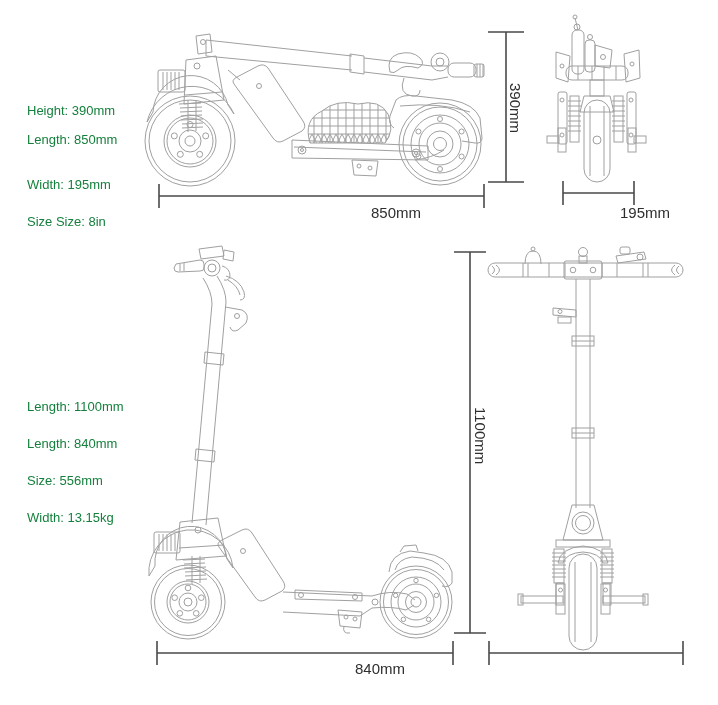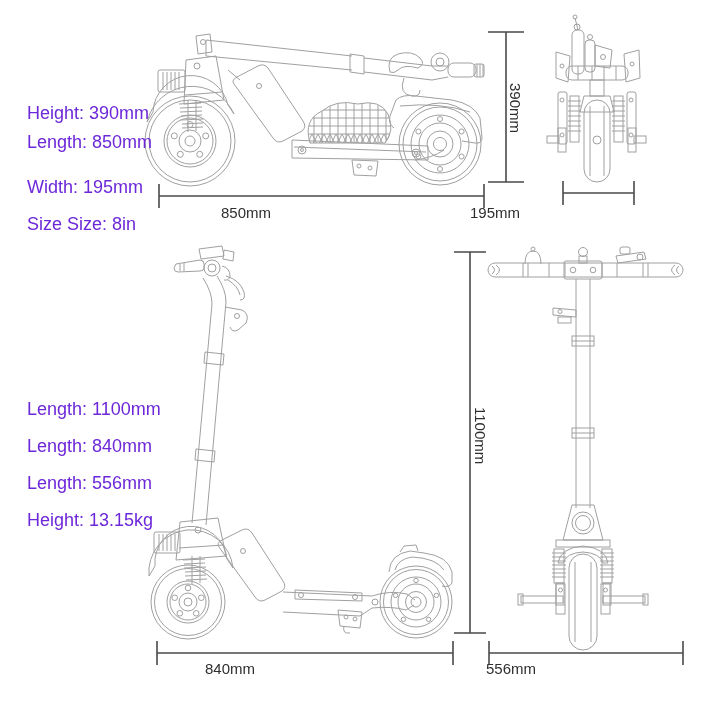--- a/index.html
+++ b/index.html
@@ -7,29 +7,29 @@
     position:relative;
     width:718px;height:705px;
     background:#ffffff;
     font-family:"Liberation Sans", sans-serif;
     overflow:hidden;
   }
   .canvas svg{position:absolute;left:0;top:0;}
   .spec-line{
     position:absolute;
     left:27px;
-    font-size:18px;
-    color:#6d28d9;
+    font-size:13px;
+    color:#15803d;
     white-space:nowrap;
   }
   .dim-label{
     position:absolute;
     font-size:15px;
     color:#2f2f2f;
-    text-align:left;
+    text-align:right;
     white-space:nowrap;
   }
   .dim-label.vertical{
     writing-mode:vertical-rl;
     text-align:center;
     display:flex;align-items:center;justify-content:center;
   }
 </style>
 </head>
 <body>
@@ -323,24 +323,23 @@
   <div>
     <div class="spec-line" style="top:103px">Height: 390mm</div>
     <div class="spec-line" style="top:132px">Length: 850mm</div>
     <div class="spec-line" style="top:177px">Width: 195mm</div>
     <div class="spec-line" style="top:214px">Size Size: 8in</div>
   </div>
 
   <div>
     <div class="spec-line" style="top:399px">Length: 1100mm</div>
     <div class="spec-line" style="top:436px">Length: 840mm</div>
-    <div class="spec-line" style="top:473px">Length: 556mm</div>
-    <div class="spec-line" style="top:510px">Height: 13.15kg</div>
+    <div class="spec-line" style="top:473px">Size: 556mm</div>
+    <div class="spec-line" style="top:510px">Width: 13.15kg</div>
   </div>
 
   <div class="dim-label" style="left:221px;top:204px;width:200px">850mm</div>
   <div class="dim-label vertical" style="left:505px;top:78px;width:20px;height:60px">390mm</div>
   <div class="dim-label" style="left:470px;top:204px;width:200px">195mm</div>
   <div class="dim-label" style="left:205px;top:660px;width:200px">840mm</div>
   <div class="dim-label vertical" style="left:470px;top:400px;width:20px;height:72px">1100mm</div>
-  <div class="dim-label" style="left:486px;top:660px;width:200px">556mm</div>
 
 </div>
 
 </body></html>

